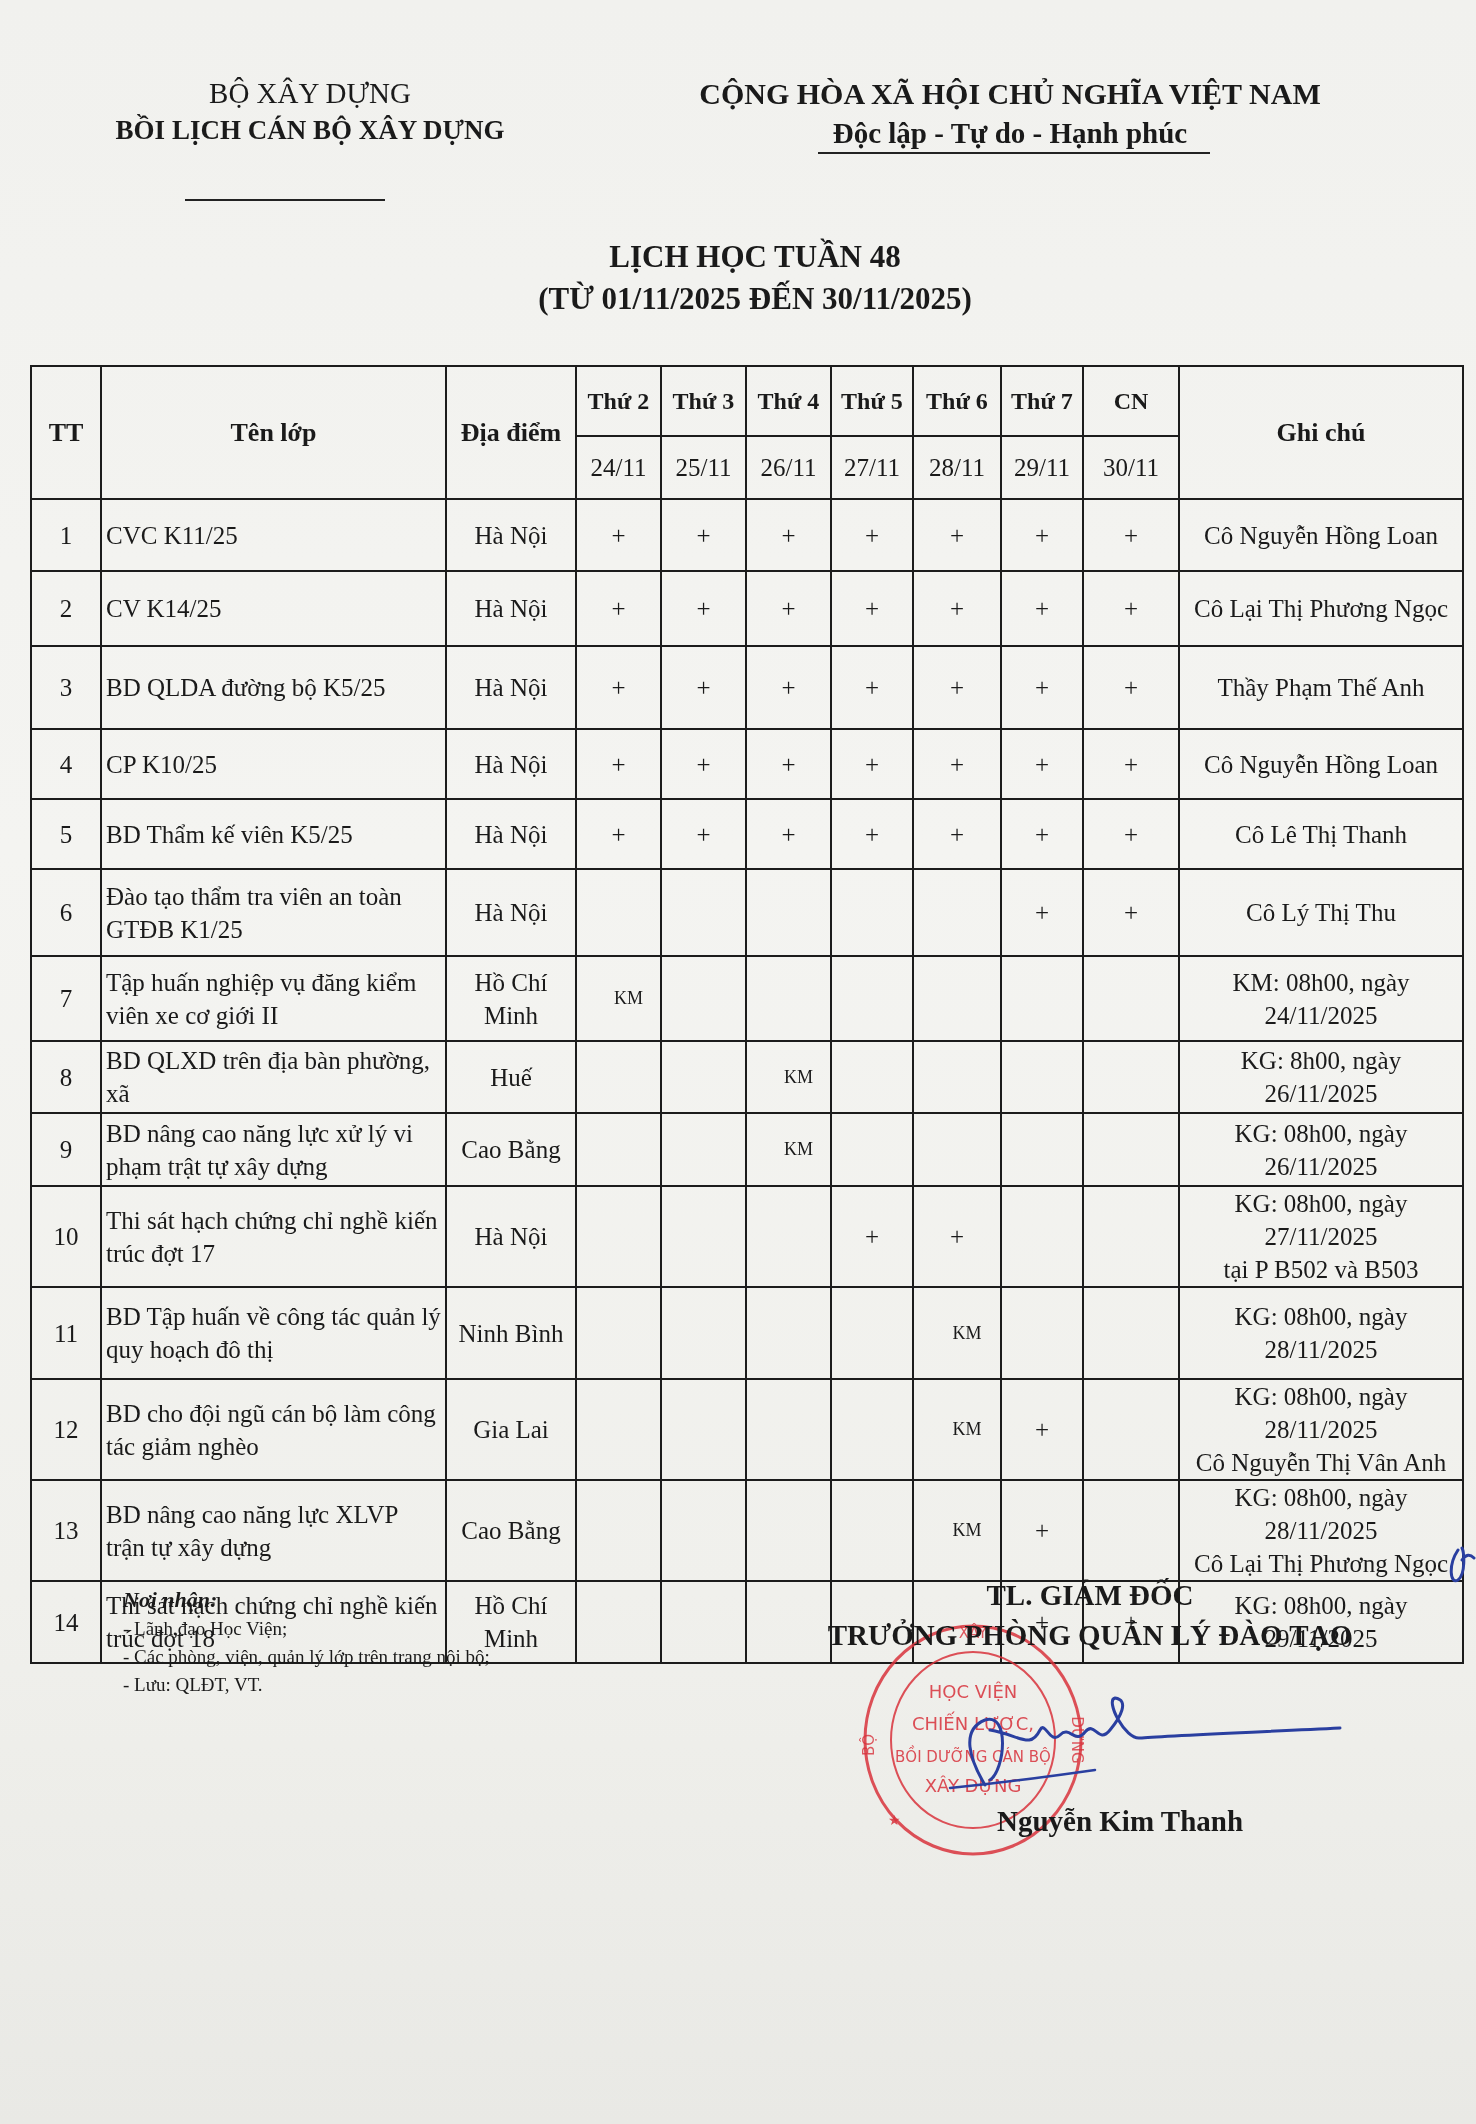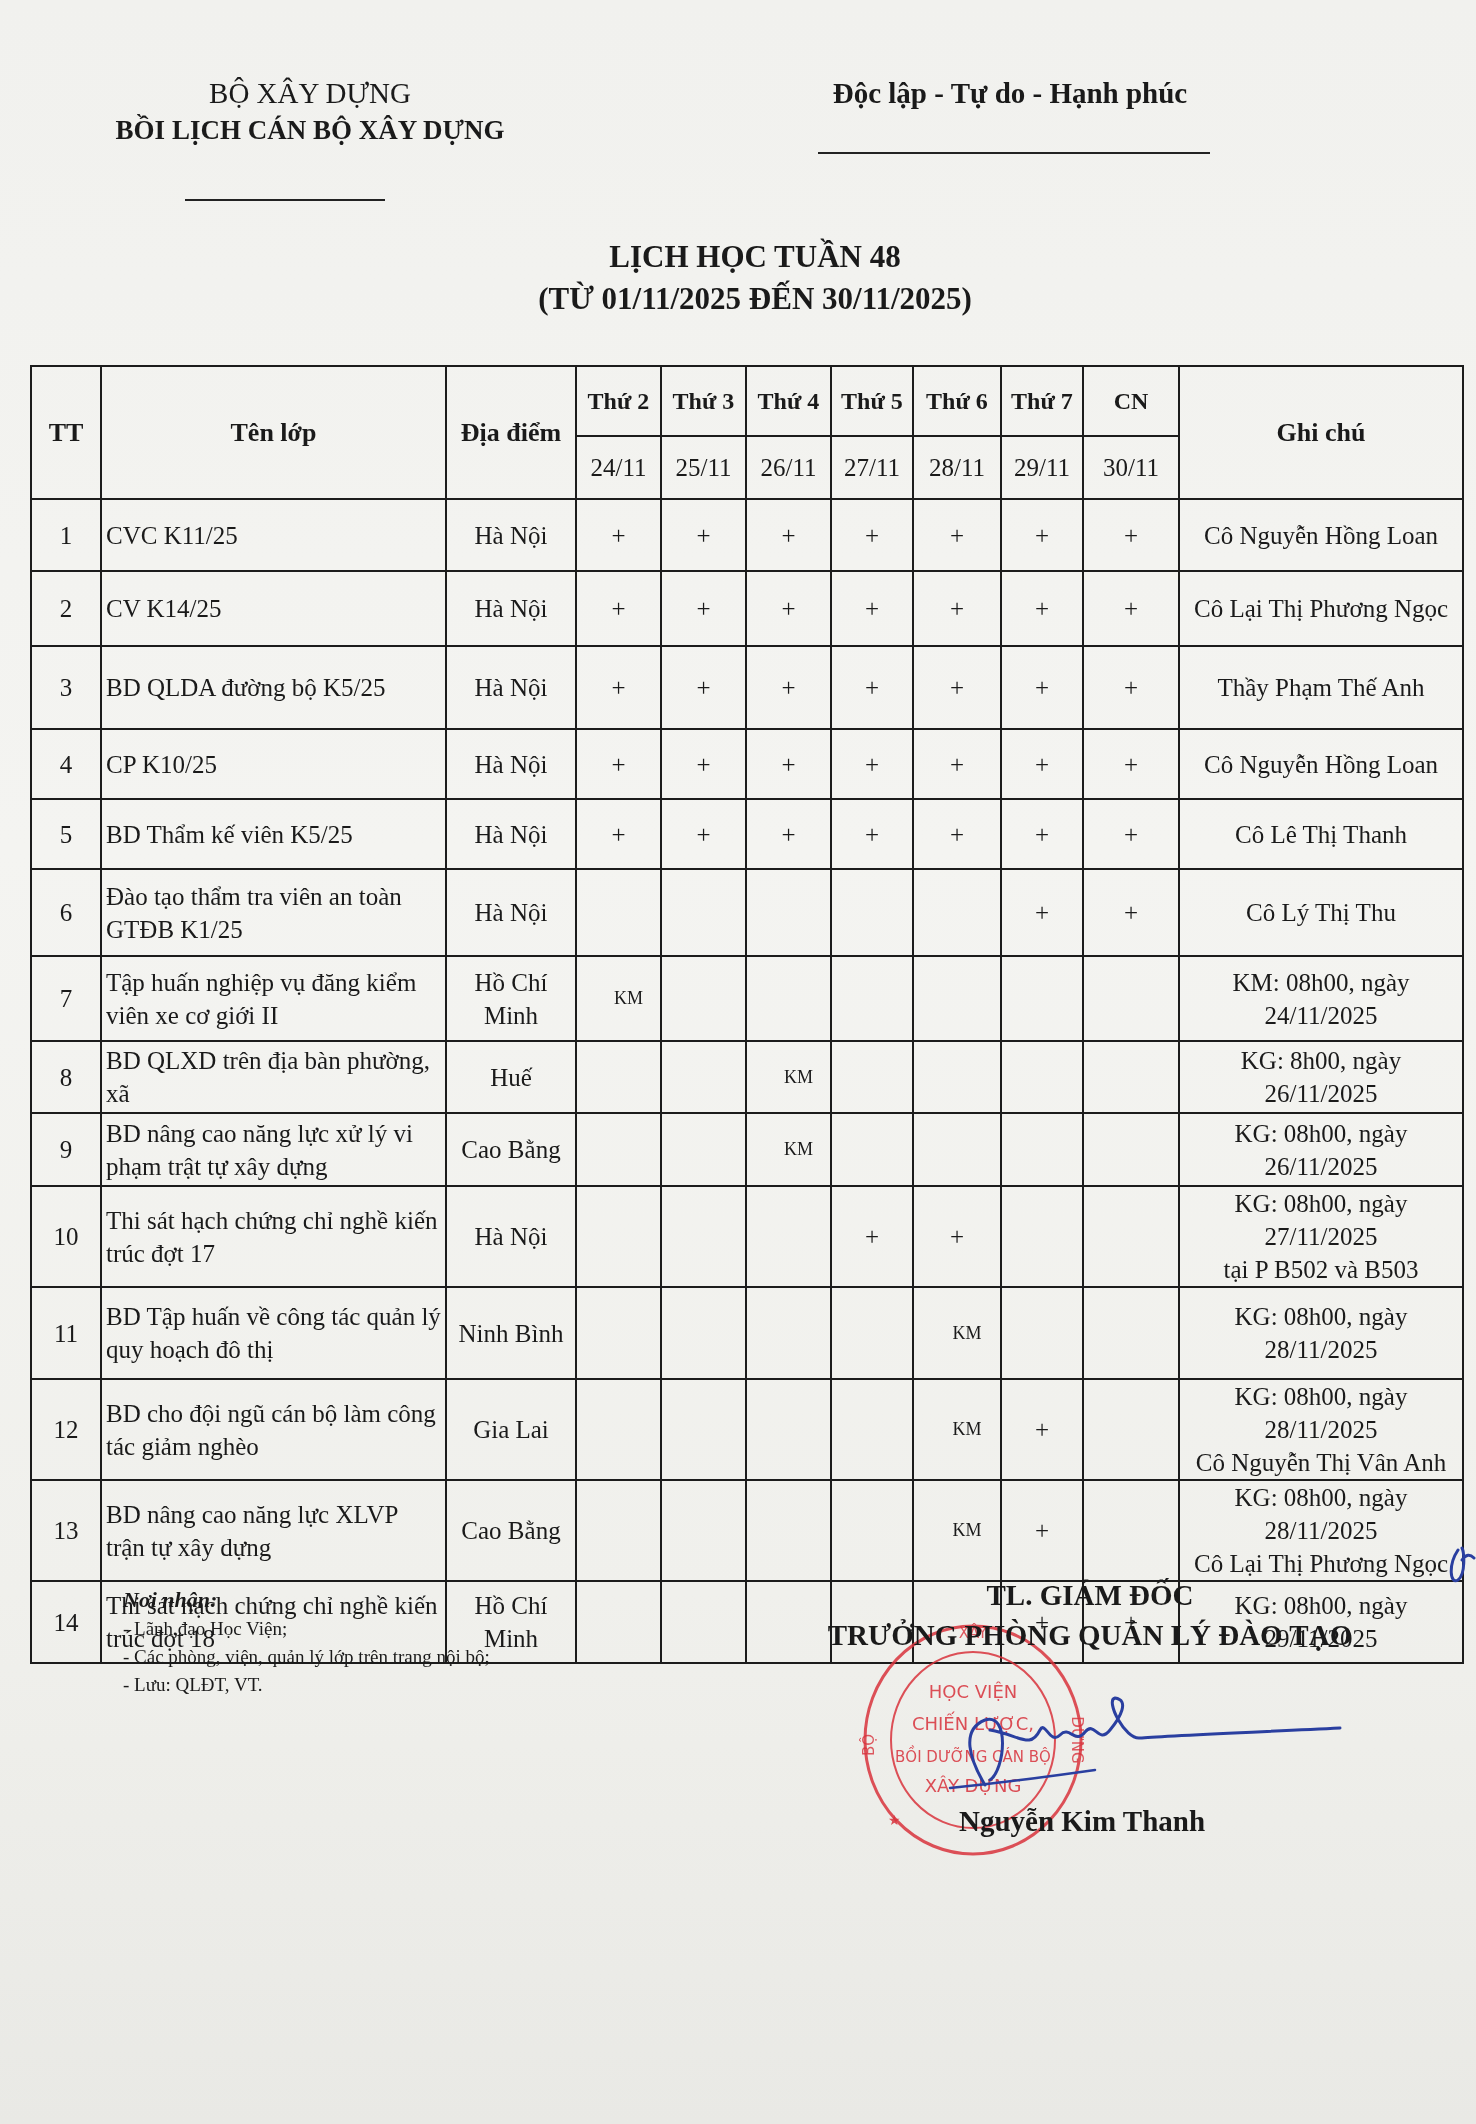--- a/index.html
+++ b/index.html
@@ -41,36 +41,37 @@
   td.mark { text-align: center; font-size: 24px; }
   td.mark.km { font-size: 18px; padding-left: 24px; }
   td.note { text-align: center; font-size: 19px; line-height: 28px; }
 
   .recv { left: 100px; top: 1585px; width: 380px; font-size: 19px; line-height: 28px; margin-left: 23px; }
   .recv .rt { font-weight: bold; font-style: italic; font-size: 22px; line-height: 30px; }
 
   .sign { left: 810px; top: 1575px; width: 560px; font-weight: bold; }
   .sign .s1 { font-size: 29px; line-height: 40px; }
   .sign .s2 { font-size: 29px; line-height: 40px; }
-  .signer { left: 892px; top: 1805px; width: 380px; font-size: 29px; font-weight: bold; }
+  .signer { left: 930px; top: 1805px; width: 380px; font-size: 29px; font-weight: bold; }
 
   .stamp { left: 858px; top: 1620px; width: 230px; height: 240px; }
   .signature { left: 930px; top: 1690px; width: 420px; height: 110px; }
   .edgemark { left: 1444px; top: 1540px; width: 32px; height: 50px; }
 </style>
 </head>
 <body>
 
 <div class="abs hdr-left center">
   <div class="l1">BỘ XÂY DỰNG</div>
   <div class="l3">BỒI LỊCH CÁN BỘ XÂY DỰNG</div>
 </div>
 <div class="rule" style="left:185px; top:199px; width:200px;"></div>
 
 <div class="abs hdr-right center">
+  <div class="r1">CỘNG HÒA XÃ HỘI CHỦ NGHĨA VIỆT NAM</div>
   <div class="r2">Độc lập - Tự do - Hạnh phúc</div>
 </div>
 <div class="rule" style="left:818px; top:152px; width:392px;"></div>
 
 <div class="abs title center">
   <div class="t1">LỊCH HỌC TUẦN 48</div>
   <div class="t2">(TỪ 01/11/2025 ĐẾN 30/11/2025)</div>
 </div>
 
 <table class="sched">

